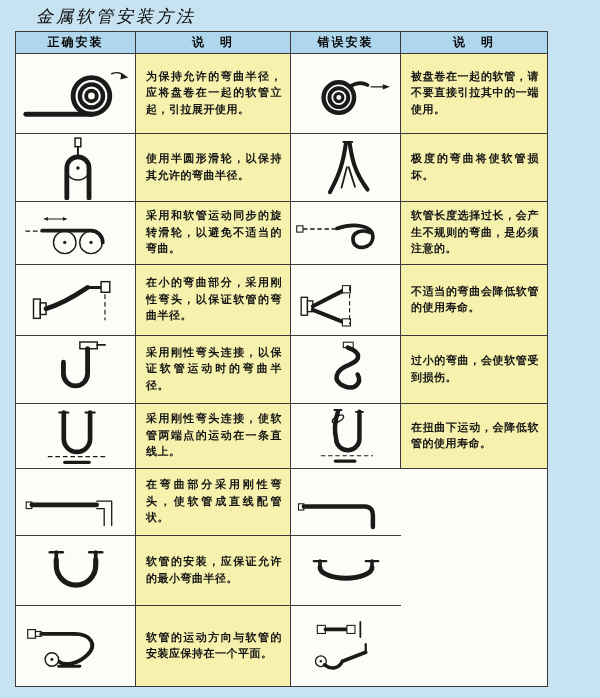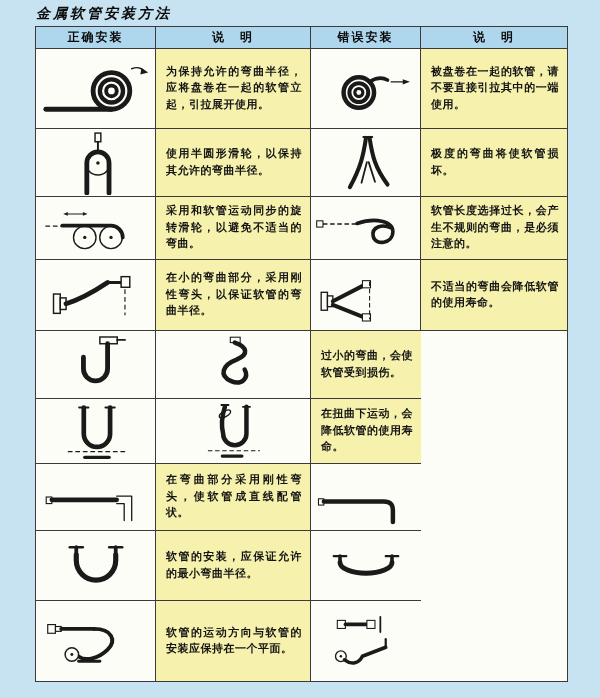--- a/index.html
+++ b/index.html
@@ -9,27 +9,27 @@
     font-family:"DejaVu Sans",sans-serif;
     color:#111;
     overflow:hidden;
   }
   .page{position:relative;width:600px;height:698px;}
   .doc-title{
     margin:0;
     padding:5px 0 3px 36px;
     font-family:"DejaVu Serif",serif;
     font-style:italic;
-    font-weight:bold;
-    font-size:14px;
+    font-weight:normal;
+    font-size:17px;
     letter-spacing:3px;
     color:#0a0a0a;
   }
   .tbl{
-    margin-left:35px;
+    margin-left:15px;
     width:531px;
     border:1px solid #3a3a3a;
     background:#fdfdf8;
   }
   .row{
     display:grid;
     grid-template-columns:120px 155px 110px 146px;
   }
   .cell{
     border-right:1px solid #3a3a3a;
@@ -201,40 +201,46 @@
     </div>
 
     <div class="row" style="height:68px">
       <div class="cell img-cell">
         <svg width="112" height="62" viewBox="0 0 116 64">
           <rect class="f" x="62" y="3" width="18" height="7" stroke-width="1.5"></rect>
           <path class="s" d="M80 6 h8" stroke-width="2"></path>
           <path class="s" d="M70 10 V36 A12.5 12.5 0 0 1 45 36 V24" stroke-width="5"></path>
         </svg>
       </div>
+      <div class="cell txt-cell">
+        <p>采用刚性弯头连接，以保证软管运动时的弯曲半径。</p>
+      </div>
       <div class="cell img-cell">
         <svg width="104" height="62" viewBox="0 0 116 64">
           <rect class="f" x="55" y="1" width="11" height="6" stroke-width="1.2"></rect>
           <path class="s" d="M60 7 C74 12 76 20 62 26 C46 32 42 44 56 50 C68 55 76 46 71 37" stroke-width="5"></path>
         </svg>
       </div>
       <div class="cell txt-cell">
         <p>过小的弯曲，会使软管受到损伤。</p>
       </div>
     </div>
 
     <div class="row" style="height:65px">
       <div class="cell img-cell">
         <svg width="112" height="62" viewBox="0 0 116 66">
           <path class="s" d="M40 8 h10" stroke-width="2"></path>
           <path class="s" d="M68 8 h10" stroke-width="2"></path>
           <path class="s" d="M45 8 V36 A14 14 0 0 0 73 36 V8" stroke-width="5"></path>
           <path class="d" d="M28 55 h62" stroke-width="1.2"></path>
           <path class="s" d="M46 61 h26" stroke-width="3.5"></path>
         </svg>
+      </div>
+      <div class="cell txt-cell">
+        <p>采用刚性弯头连接，使软管两端点的运动在一条直线上。</p>
       </div>
       <div class="cell img-cell">
         <svg width="104" height="62" viewBox="0 0 116 66">
           <path class="s" d="M45 4 h8" stroke-width="2"></path>
           <path class="s" d="M69 6 h8" stroke-width="2"></path>
           <path class="s" d="M49 6 C45 18 45 28 47 36 A13 13 0 0 0 73 36 V6" stroke-width="5"></path>
           <ellipse class="s" cx="49" cy="14" rx="7" ry="3" transform="rotate(-30 49 14)" stroke-width="1.5"></ellipse>
           <path class="d" d="M30 55 h58" stroke-width="1.2"></path>
           <path class="s" d="M46 61 h22" stroke-width="3.5"></path>
         </svg>

